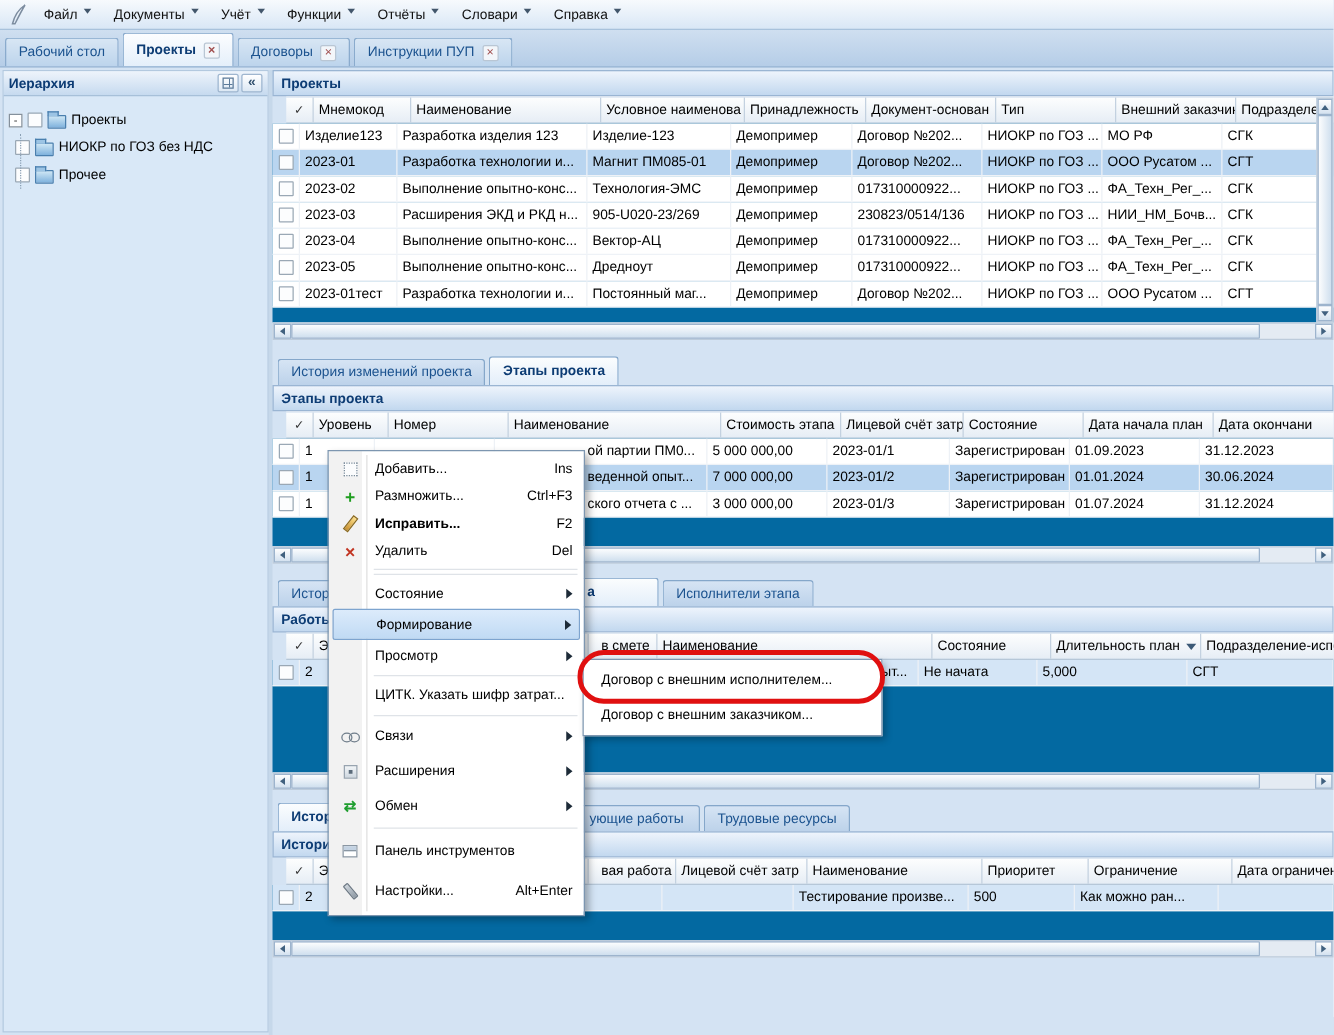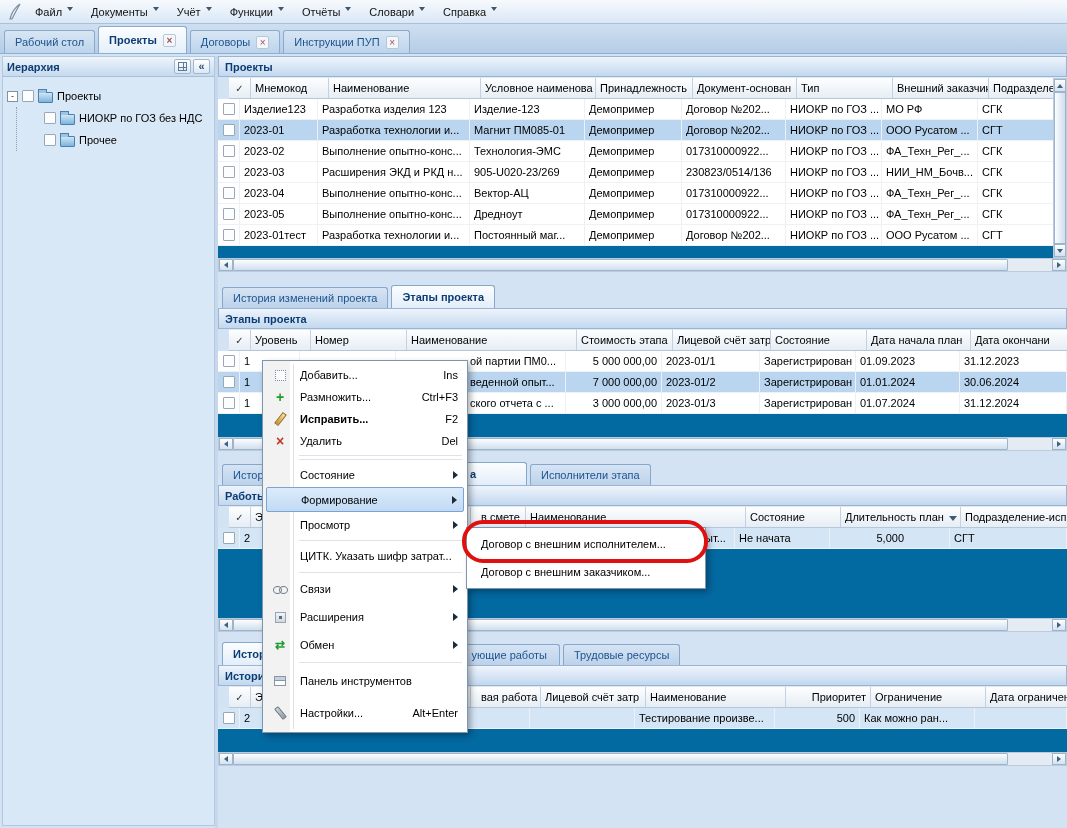--- a/index.html
+++ b/index.html
@@ -21,21 +21,21 @@
 
   
   .sidebar{position:absolute;left:2px;top:56px;width:213px;bottom:2px;background:#d9e8f7;border:1px solid #b3c9df}
   .panel-hd{height:20px;background:linear-gradient(#eef4fb,#c6daef);border-bottom:1px solid #a7c0d9;display:flex;align-items:center;padding:0 4px;font-weight:bold;color:#0d3c74}
   .panel-hd .sp{flex:1}
   .phbtn{width:17px;height:15px;border:1px solid #9fb6cf;background:linear-gradient(#ffffff,#dce8f4);color:#31506e;font-size:10px;line-height:13px;text-align:center;margin-left:2px;border-radius:2px;display:flex;align-items:center;justify-content:center}
   .ic-grid{width:9px;height:9px;border:1px solid #5b7a99;background:linear-gradient(to right,transparent 4px,#5b7a99 4px,#5b7a99 5px,transparent 5px),linear-gradient(to bottom,transparent 4px,#5b7a99 4px,#5b7a99 5px,transparent 5px)}
   .ic-chevl::before{content:"«";font-size:11px}
   .tree{padding:8px 4px;position:relative}
   .trow{display:flex;align-items:center;height:22px;gap:4px}
-  .trow.child{margin-left:37px}
+  .trow.child{margin-left:5px}
   .expander{width:11px;height:11px;border:1px solid #84909c;background:#fff;font-size:9px;line-height:9px;text-align:center;color:#333;flex:0 0 auto}
   .expander::before{content:"-"}
   .cb{width:12px;height:12px;border:1px solid #9aa8b5;background:#fcfdfe;display:inline-block;flex:0 0 auto;border-radius:1px}
   .folder{width:15px;height:11px;background:linear-gradient(#cfe7f5,#7fb2dd);border:1px solid #4a7fae;border-radius:1px;position:relative;flex:0 0 auto;margin-top:2px}
   .folder::before{content:"";position:absolute;left:-1px;top:-4px;width:7px;height:3px;background:#9cc4e4;border:1px solid #4a7fae;border-bottom:none}
   .tree-vline{position:absolute;left:13px;top:30px;height:44px;border-left:1px dotted #8aa0b5;width:0}
   .splitter{position:absolute;left:215px;top:56px;width:3px;bottom:0;background:#c6d8ea}
 
   
   .main{position:absolute;left:218px;top:0;right:0;bottom:0}
@@ -43,21 +43,21 @@
   .ghead{position:absolute;left:11px;right:0;height:22px;display:flex;background:linear-gradient(#fdfefe,#e6edf5);border-bottom:1px solid #b6c7d8;border-top:1px solid #dfe8f1}
   .hc{border-right:1px solid #c3d1e0;padding:0 4px;line-height:21px;white-space:nowrap;overflow:hidden;height:100%}
   .gbody{position:absolute;left:0;right:0;background:#0369a1}
   .grow{display:flex;height:21px;border-bottom:1px solid #eef2f7;background:#fff}
   .grow.sel{background:#b9d5f0}
   .grow.sel2{background:#d4e5f6}
   .gc{border-right:1px solid #edf1f6;padding:0 4px;line-height:20px;white-space:nowrap;overflow:hidden;height:100%}
   .cbc{display:flex;align-items:center;justify-content:center;padding:0}
   .cbh{display:flex;align-items:center;justify-content:center;padding:0}
   .cbh::before{content:"✓";font-size:10px;color:#333}
-  .num{text-align:right}
+  .num{text-align:left}
   .off74{padding-left:74px}
   .off190{padding-left:190px}
   .off10{padding-left:10px}
   .pr45{padding-right:45px}
   .sort-arrow{display:inline-block;margin-left:5px;width:0;height:0;border-left:4px solid transparent;border-right:4px solid transparent;border-top:5px solid #3c5a77;vertical-align:middle}
 
   
   .pA{flex:0 0 22px}.pB{flex:0 0 78px}.pC{flex:0 0 152px}.pD{flex:0 0 115px}.pE{flex:0 0 97px}.pF{flex:0 0 104px}.pG{flex:0 0 96px}.pH{flex:0 0 96px}.pI{flex:0 0 89px}
   
   .sA{flex:0 0 22px}.sB{flex:0 0 60px}.sC{flex:0 0 96px}.sD{flex:0 0 170px}.sE{flex:0 0 96px}.sF{flex:0 0 98px}.sG{flex:0 0 96px}.sH{flex:0 0 104px}.sI{flex:0 0 107px}

